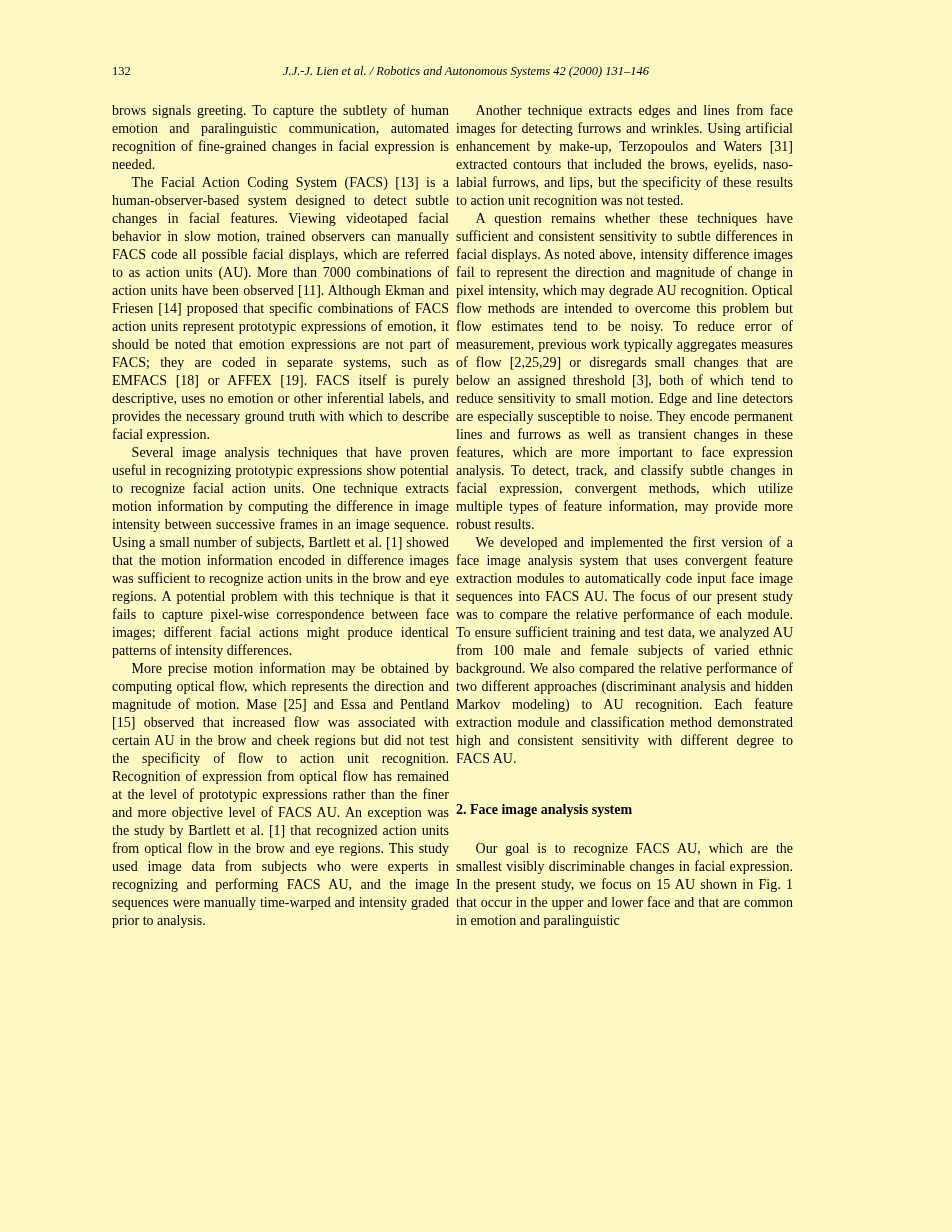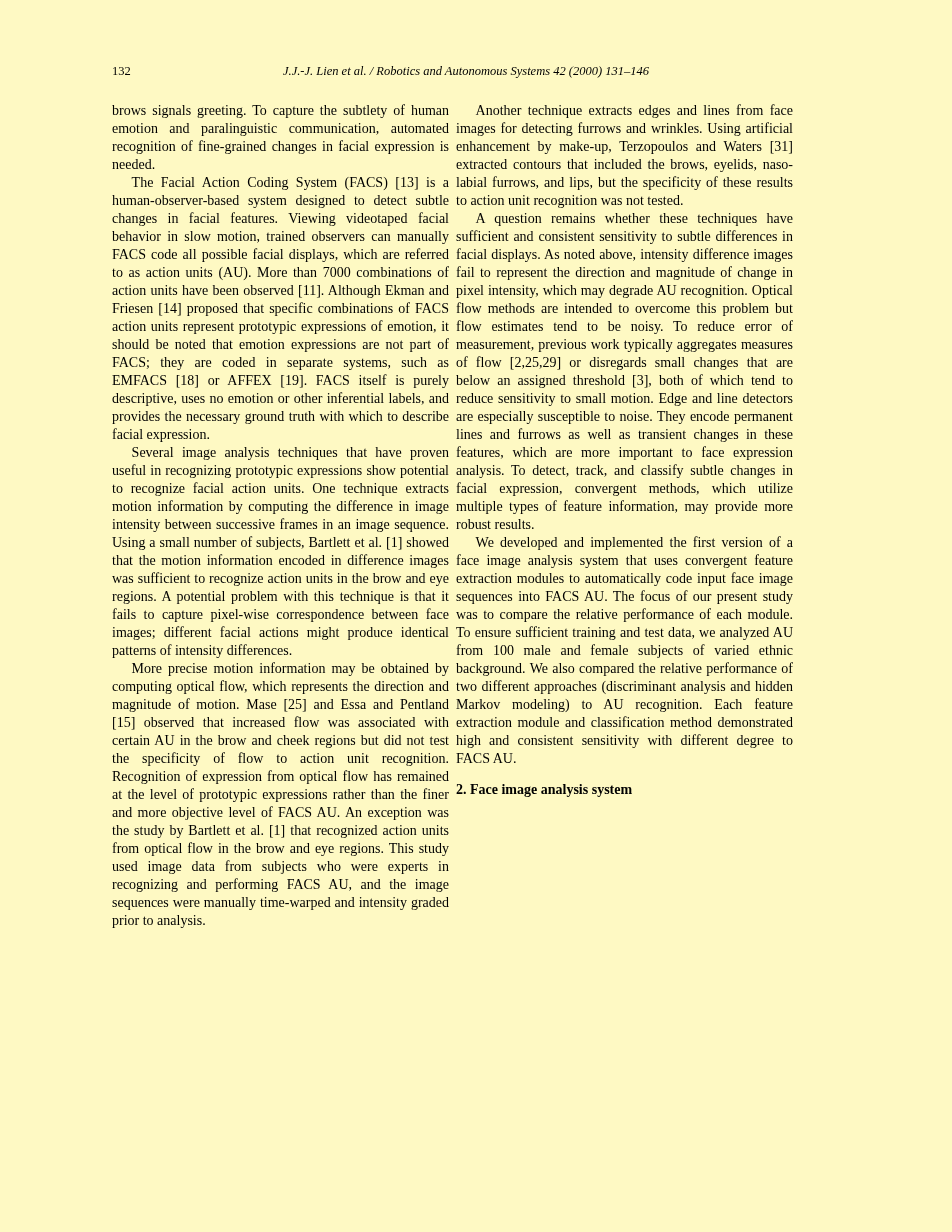--- a/index.html
+++ b/index.html
@@ -54,21 +54,21 @@
   .col-right { left: 456px; }
   .col p {
     margin: 0;
     padding: 0;
     text-indent: 1.4em;
   }
   .col p.noindent {
     text-indent: 0;
   }
   .section-heading {
-    margin: 13px 0 21px 0;
+    margin: 33px 0 21px 0;
     font-size: 14px;
     font-weight: bold;
     text-align: left;
     text-indent: 0;
   }
 </style>
 </head>
 <body>
 
 <div class="page">
@@ -83,15 +83,16 @@
     <p>The Facial Action Coding System (FACS) [13] is a human-observer-based system designed to detect subtle changes in facial features. Viewing videotaped facial behavior in slow motion, trained observers can manually FACS code all possible facial displays, which are referred to as action units (AU). More than 7000 combinations of action units have been observed [11]. Although Ekman and Friesen [14] proposed that specific combinations of FACS action units represent prototypic expressions of emotion, it should be noted that emotion expressions are not part of FACS; they are coded in separate systems, such as EMFACS [18] or AFFEX [19]. FACS itself is purely descriptive, uses no emotion or other inferential labels, and provides the necessary ground truth with which to describe facial expression.</p>
     <p>Several image analysis techniques that have proven useful in recognizing prototypic expressions show potential to recognize facial action units. One technique extracts motion information by computing the difference in image intensity between successive frames in an image sequence. Using a small number of subjects, Bartlett et al. [1] showed that the motion information encoded in difference images was sufficient to recognize action units in the brow and eye regions. A potential problem with this technique is that it fails to capture pixel-wise correspondence between face images; different facial actions might produce identical patterns of intensity differences.</p>
     <p>More precise motion information may be obtained by computing optical flow, which represents the direction and magnitude of motion. Mase [25] and Essa and Pentland [15] observed that increased flow was associated with certain AU in the brow and cheek regions but did not test the specificity of flow to action unit recognition. Recognition of expression from optical flow has remained at the level of prototypic expressions rather than the finer and more objective level of FACS AU. An exception was the study by Bartlett et al. [1] that recognized action units from optical flow in the brow and eye regions. This study used image data from subjects who were experts in recognizing and performing FACS AU, and the image sequences were manually time-warped and intensity graded prior to analysis.</p>
   </div>
 
   <div class="col col-right">
     <p>Another technique extracts edges and lines from face images for detecting furrows and wrinkles. Using artificial enhancement by make-up, Terzopoulos and Waters [31] extracted contours that included the brows, eyelids, naso-labial furrows, and lips, but the specificity of these results to action unit recognition was not tested.</p>
     <p>A question remains whether these techniques have sufficient and consistent sensitivity to subtle differences in facial displays. As noted above, intensity difference images fail to represent the direction and magnitude of change in pixel intensity, which may degrade AU recognition. Optical flow methods are intended to overcome this problem but flow estimates tend to be noisy. To reduce error of measurement, previous work typically aggregates measures of flow [2,25,29] or disregards small changes that are below an assigned threshold [3], both of which tend to reduce sensitivity to small motion. Edge and line detectors are especially susceptible to noise. They encode permanent lines and furrows as well as transient changes in these features, which are more important to face expression analysis. To detect, track, and classify subtle changes in facial expression, convergent methods, which utilize multiple types of feature information, may provide more robust results.</p>
     <p>We developed and implemented the first version of a face image analysis system that uses convergent feature extraction modules to automatically code input face image sequences into FACS AU. The focus of our present study was to compare the relative performance of each module. To ensure sufficient training and test data, we analyzed AU from 100 male and female subjects of varied ethnic background. We also compared the relative performance of two different approaches (discriminant analysis and hidden Markov modeling) to AU recognition. Each feature extraction module and classification method demonstrated high and consistent sensitivity with different degree to FACS AU.</p>
     <h2 class="section-heading">2. Face image analysis system</h2>
+    <p>Our goal is to recognize FACS AU, which are the smallest visibly discriminable changes in facial expression. In the present study, we focus on 15 AU shown in Fig. 1 that occur in the upper and lower face and that are common in emotion and paralinguistic</p>
   </div>
 
 </div>
 
 </body></html>

